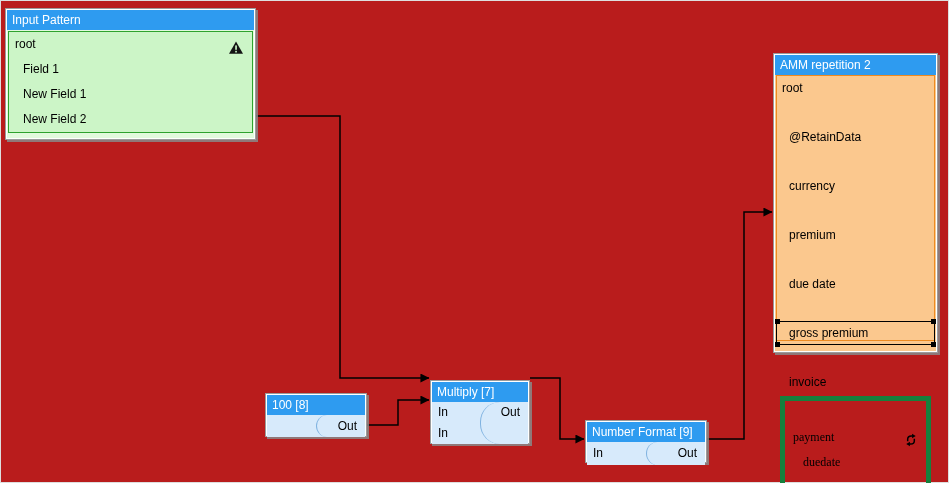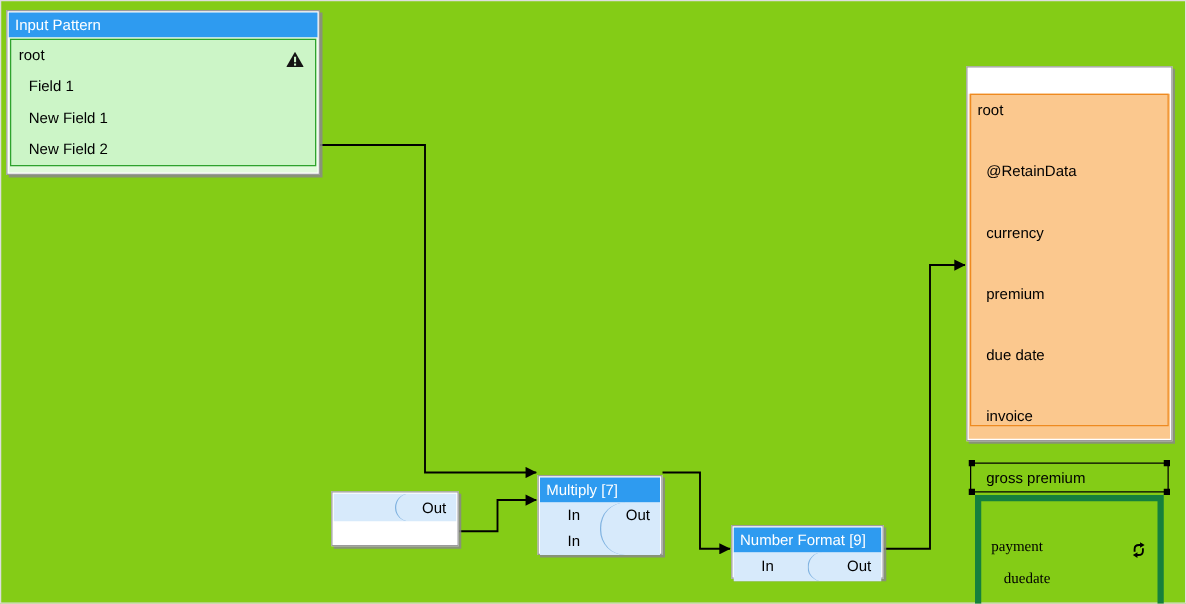--- a/index.html
+++ b/index.html
@@ -1,19 +1,19 @@
 <!DOCTYPE html>
 <html><head>
 <meta charset="utf-8">
 <style>
   html,body { margin:0; padding:0; background:#f0f0f0; }
   * { box-sizing:border-box; }
   .canvas {
     position:relative; width:949px; height:483px; overflow:hidden;
-    background:#84cc16; box-shadow: inset 0 0 0 1px #dedede;
+    background:#b91c1c; box-shadow: inset 0 0 0 1px #dedede;
     font-family:"Liberation Sans","DejaVu Sans",sans-serif; font-size:12px; color:#000;
   }
   .wires { position:absolute; left:0; top:0; width:949px; height:483px; }
 
   
   .node {
     position:absolute; background:#ffffff; padding:1px;
     border:1px solid #9b9b9b; box-shadow:2px 2px 0 rgba(136,136,136,.85);
   }
   .title {
@@ -29,21 +29,21 @@
   .g-row { height:25px; line-height:25px; position:relative; white-space:nowrap; }
   .g-row.lvl0 { padding-left:6px; }
   .g-row.lvl1 { padding-left:14px; }
   .warn { position:absolute; right:9px; top:6px; width:14px; height:13px; }
 
   
   .fn-body { position:relative; background:#d7eafb; display:flex; }
   .fn-col { flex:1 1 50%; display:flex; flex-direction:column; }
   .fn-col.right { border-left:1px solid #7fb2e0; align-items:flex-end;border-radius:20px; }
   .port { white-space:nowrap; }
-  .port.in  { padding-left:22px; text-align:left; width:100%; }
+  .port.in  { padding-left:6px; text-align:left; width:100%; }
   .port.out { padding-right:8px; text-align:right; width:100%; }
 
   #node-multiply { left:430px; top:347px; width:100px; height:64px;margin-top:33px; }
   #node-multiply .fn-body { height:42px; }
   #node-multiply .port { height:21px; line-height:21px; }
 
   #node-const { left:265px; top:393px; width:102px; height:44px; }
   #node-const .fn-body { height:22px; }
   #node-const .port { height:22px; line-height:22px; }
 
@@ -111,20 +111,21 @@
           <span>New Field 1</span>
         </div>
         <div class="g-row lvl1">
           <span>New Field 2</span>
         </div>
       </div>
     </div>
   </div>
 
   <div class="node" id="node-const">
+    <div class="title">100 [8]</div>
     <div class="fn-body">
       <div class="fn-col"></div>
       <div class="fn-col right">
         <div class="port out">Out</div>
       </div>
     </div>
   </div>
 
   <div class="node" id="node-multiply">
     <div class="title">Multiply [7]</div>
@@ -145,48 +146,49 @@
       <div class="fn-col">
         <div class="port in">In</div>
       </div>
       <div class="fn-col right">
         <div class="port out">Out</div>
       </div>
     </div>
   </div>
 
   <div class="node" id="node-amm">
+    <div class="title">AMM repetition 2</div>
     <div class="amm-body">
       <div class="amm-inner">
         <div class="a-row lvl0">
           <span>root</span>
         </div>
         <div class="a-row lvl1">
           <span>@RetainData</span>
         </div>
         <div class="a-row lvl1">
           <span>currency</span>
         </div>
         <div class="a-row lvl1">
           <span>premium</span>
         </div>
         <div class="a-row lvl1">
           <span>due date</span>
-        </div>
-        <div class="a-row lvl1">
-          <span>invoice</span>
         </div>
         <div class="a-row lvl1">
           <span>gross premium</span>
           <span class="sel-frame">
             <span class="handle tl"></span>
             <span class="handle tr"></span>
             <span class="handle bl"></span>
             <span class="handle br"></span>
           </span>
+        </div>
+        <div class="a-row lvl1">
+          <span>invoice</span>
         </div>
         <div class="pay-group">
           <div class="a-row lvl1">
             <span>payment</span>
             <span class="repeat">
               <svg viewBox="0 0 16 16" width="14" height="14">
                 <path d="M4.2 9.5 V7.2 C4.2 4.8 6 3.4 8.3 3.4 L9.6 3.4" fill="none" stroke="#000" stroke-width="1.7"></path>
                 <path d="M9.2 0.8 L13.4 3.4 L9.2 6 Z" fill="#000"></path>
                 <path d="M11.8 6.5 V8.8 C11.8 11.2 10 12.6 7.7 12.6 L6.4 12.6" fill="none" stroke="#000" stroke-width="1.7"></path>
                 <path d="M6.8 10 L2.6 12.6 L6.8 15.2 Z" fill="#000"></path>

